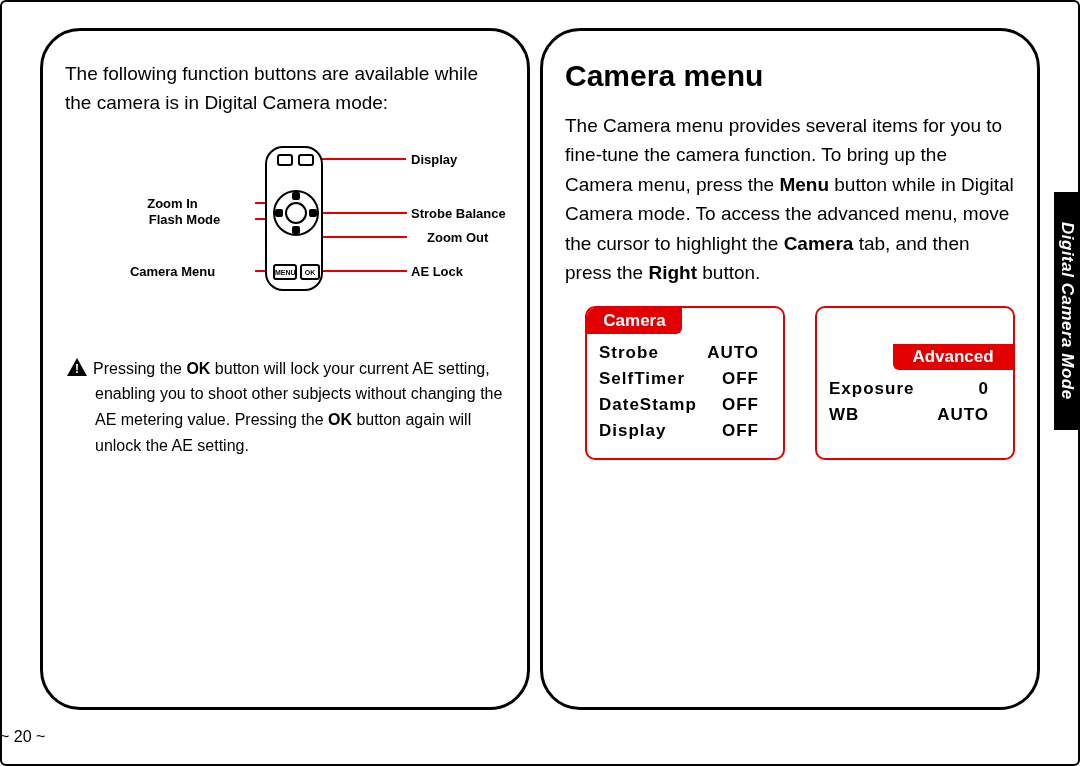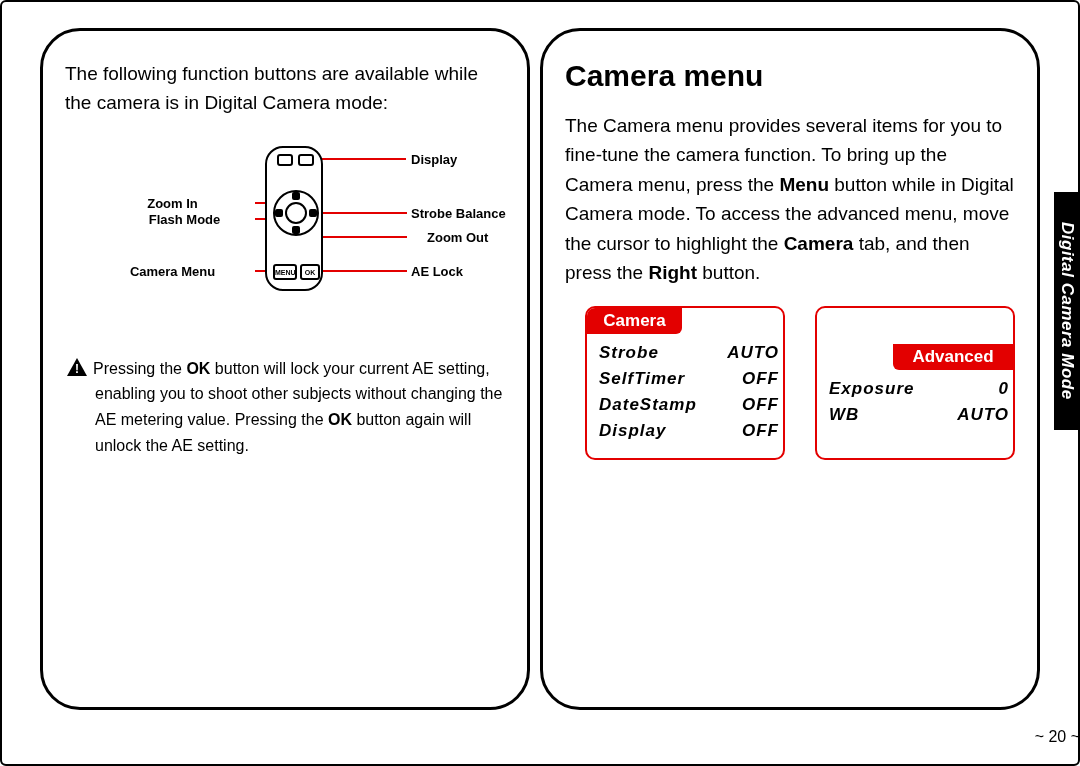--- a/index.html
+++ b/index.html
@@ -99,36 +99,36 @@
   .menu-box {
     border:2px solid #e30000; border-radius:10px;
     width:200px; overflow:hidden; font-weight:bold;
   }
   .menu-tab {
     background:#e30000; color:#fff; text-align:center;
     font-size:17px; font-weight:bold; padding:3px 0;
     width:95px; border-radius:0 0 6px 0;
   }
   .menu-tab.adv { width:120px; margin-left:auto; border-radius:0 0 0 6px;margin-top:36px;}
-  .menu-body { padding:6px 4px 14px 12px;font-style:italic; }
+  .menu-body { padding:6px 24px 14px 12px; }
   .menu-item { display:flex; justify-content:space-between; font-size:17px; letter-spacing:1px; padding:3px 0;}
   
   .side-tab {
     position:absolute; right:0; top:192px;
     width:26px; height:238px;
     background:#000; color:#fff;
     font-style:italic; font-weight:bold;
     writing-mode:vertical-rl;
     font-size:17px; text-align:center;
     display:flex; align-items:center; justify-content:center;
     letter-spacing:0.5px;
   }
   .page-num {
     position:absolute; left:0; right:0; bottom:20px;
-    text-align:right; font-size:16px;
+    text-align:left; font-size:16px;
   }
   b { font-weight:bold; }
 </style>
 </head>
 <body>
 
 <div class="page-outer"></div>
 
 <div class="panes">
 

